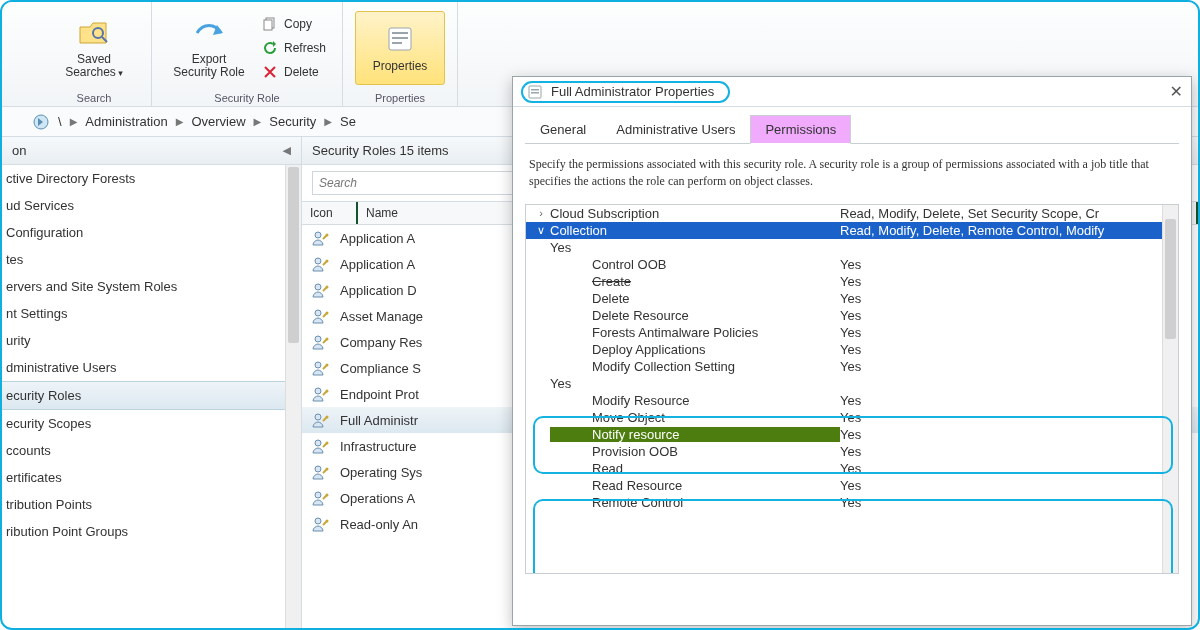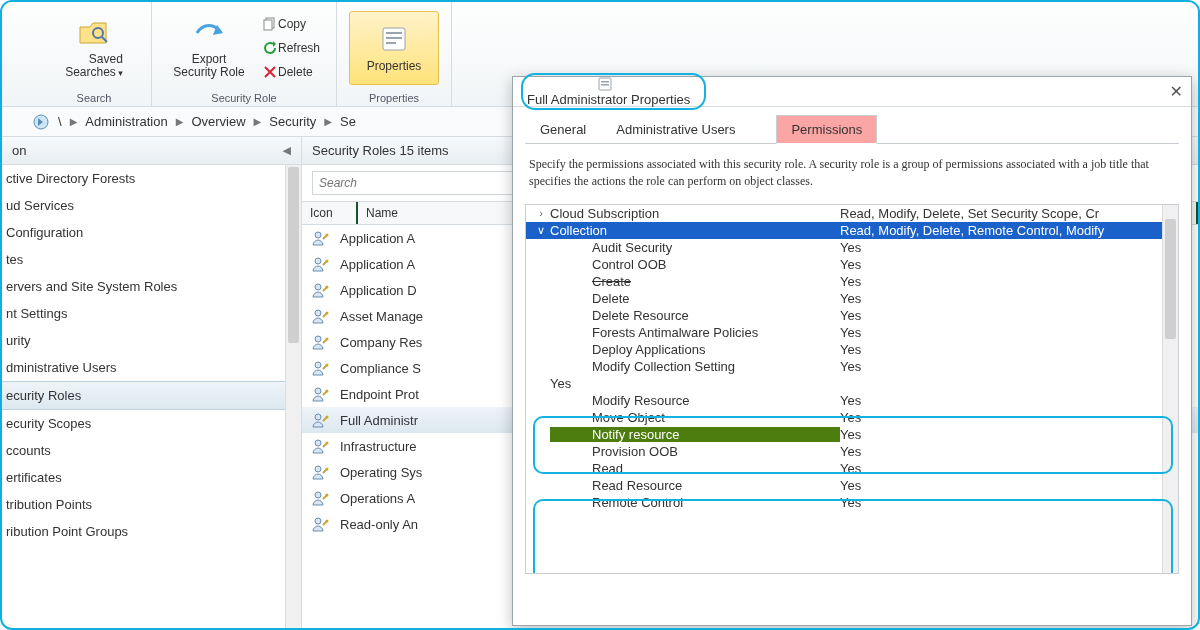--- a/index.html
+++ b/index.html
@@ -7,21 +7,21 @@
 
 
 .ribbon { display: flex; align-items: stretch; height: 105px; background: linear-gradient(#fdfefe,#f2f5f7); border-bottom: 1px solid #d6dde2; padding-left: 35px; }
 .ribbon-group { display: flex; flex-direction: column; align-items: center; border-right: 1px solid #d6dde2; padding: 4px 12px 2px; }
 .ribbon-group-body { flex: 1; display: flex; align-items: center; gap: 4px; }
 .ribbon-group-label { font-size: 11px; color: #556; padding-top: 2px; }
 .big-btn { display: flex; flex-direction: column; align-items: center; justify-content: center; width: 90px; height: 74px; border: 1px solid transparent; background: transparent; cursor: pointer; font-size: 12px; color: #333; border-radius: 3px; }
 .big-btn .icon { width: 32px; height: 32px; display: flex; align-items: center; justify-content: center; margin-bottom: 4px; }
 .big-btn .caret::after { content: " \25BE"; font-size: 9px; }
 .big-btn.highlight { background: linear-gradient(#fff3c9,#ffe27a); border: 1px solid #e4c24e; }
-.small-btn { display: flex; align-items: center; font-size: 12px; color: #333; cursor: pointer; padding: 2px 4px; }
+.small-btn { display: flex; align-items: center; gap: 6px; font-size: 12px; color: #333; cursor: pointer; padding: 2px 4px; }
 .small-btn .ico { width: 16px; height: 16px; display: inline-flex; align-items: center; justify-content: center; }
 .small-stack { display: flex; flex-direction: column; gap: 4px; }
 
 
 .breadcrumb { height: 30px; display: flex; align-items: center; gap: 8px; padding: 0 10px 0 30px; border-bottom: 1px solid #d6dde2; font-size: 13px; color: #333; background: #fafbfc; }
 .bc-sep { color: #777; font-size: 10px; }
 
 
 .main { display: flex; height: calc(630px - 105px - 30px - 4px); }
 .nav { width: 300px; border-right: 1px solid #d6dde2; display: flex; flex-direction: column; }
@@ -40,26 +40,26 @@
 .col-header > div { padding: 4px 8px; border-right: 2px solid #14532d; }
 .role-list { flex: 1; overflow: hidden; }
 .role-row { display: flex; align-items: center; gap: 10px; padding: 3px 8px; font-size: 13px; color: #333; cursor: pointer; }
 .role-row.selected { background: linear-gradient(#eef4f8,#dce8f0); }
 .role-icon { width: 20px; height: 20px; display: inline-flex; align-items: center; justify-content: center; }
 
 
 .dialog { position: absolute; top: 74px; right: 6px; width: 680px; height: 550px; background: #fff; border: 1px solid #9aa4ab; box-shadow: 0 4px 14px rgba(0,0,0,0.25); }
 .dlg-title { height: 30px; display: flex; align-items: center; padding: 0 8px; font-size: 13px; color: #333; background: #fff; border-bottom: 1px solid #d6dde2; }
 .dlg-title .ti { width: 16px; height: 16px; margin-right: 8px; display:inline-flex; align-items:center; justify-content:center;}
-.dlg-title-ring { border: 2px solid #14b2e0; border-radius: 14px; padding: 1px 14px 1px 4px; display: inline-flex; align-items: center; flex-direction: column; }
+.dlg-title-ring { border: 2px solid #14b2e0; border-radius: 14px; padding: 1px 14px 1px 4px; display: inline-flex; align-items: center; }
 .dlg-close { margin-left: auto; font-size: 16px; color: #555; cursor: pointer; }
 .dlg-body { padding: 8px 12px 0; }
 .tabs { display: flex; border-bottom: 1px solid #c8ced3; }
 .tab { padding: 6px 14px; font-size: 13px; color: #333; cursor: pointer; border: 1px solid transparent; border-bottom: none; margin-bottom: -1px; }
-.tab.active { background: #fca5a5; border: 1px solid #c8ced3; border-bottom: 1px solid #fff; margin-left: 26px; }
+.tab.active { background: #f0abfc; border: 1px solid #c8ced3; border-bottom: 1px solid #fff; }
 .desc { font-size: 12px; color: #333; padding: 12px 4px 14px; line-height: 1.4; font-family: Liberation Serif, serif; }
 .perm-box { border: 1px solid #c8ced3; height: 370px; overflow: hidden; position: relative; font-size: 13px; }
 .perm-row { display: flex; align-items: center; padding: 1px 6px; color: #333; }
 .perm-row .exp { width: 18px; text-align: center; color: #666; font-size: 11px; }
 .perm-row .pname { flex: 0 0 290px; white-space: nowrap; overflow: hidden; text-overflow: ellipsis; }
 .perm-row .pval { flex: 1; white-space: nowrap; overflow: hidden; text-overflow: ellipsis; }
 .perm-row.sub .pname { padding-left: 42px; }
 .perm-row.head.sel { background: #1a62c9; color: #fff; }
 .perm-row.head.sel .exp { color: #fff; }
 .perm-row.sub.sel .pname { background: #4d7c0f; color: #fff; }
@@ -79,21 +79,21 @@
   <div class="ribbon-group">
     <div class="ribbon-group-body">
       <button class="big-btn">
         <span class="icon">
           <svg width="32" height="28" viewBox="0 0 32 28">
               <path d="M2 8h10l3-4h13v20H2z" fill="#ffe28a" stroke="#caa637"></path>
               <circle cx="20" cy="14" r="5" fill="none" stroke="#5577aa" stroke-width="2"></circle>
               <path d="M24 18l5 5" stroke="#5577aa" stroke-width="2"></path>
             </svg>
         </span>
-        <span class="caret" style="white-space:pre; text-align:right; line-height:1.1;">Saved
+        <span class="caret" style="white-space:pre; text-align:center; line-height:1.1;">Saved
 Searches</span>
       </button>
     </div>
     <div class="ribbon-group-label">Search</div>
   </div>
 
   <div class="ribbon-group">
     <div class="ribbon-group-body">
       <button class="big-btn">
         <span class="icon">
@@ -374,21 +374,20 @@
           <span class="pname">Cloud Subscription</span>
           <span class="pval">Read, Modify, Delete, Set Security Scope, Cr</span>
         </div>
         <div class="perm-row head sel">
           <span class="exp">∨</span>
           <span class="pname">Collection</span>
           <span class="pval">Read, Modify, Delete, Remote Control, Modify</span>
         </div>
         <div class="perm-row sub">
           <span class="exp"></span>
-          <span class="pname">Audit Security</span>
           <span class="pval">Yes</span>
         </div>
         <div class="perm-row sub">
           <span class="exp"></span>
           <span class="pname">Control OOB</span>
           <span class="pval">Yes</span>
         </div>
         <div class="perm-row sub strike">
           <span class="exp"></span>
           <span class="pname">Create</span>

